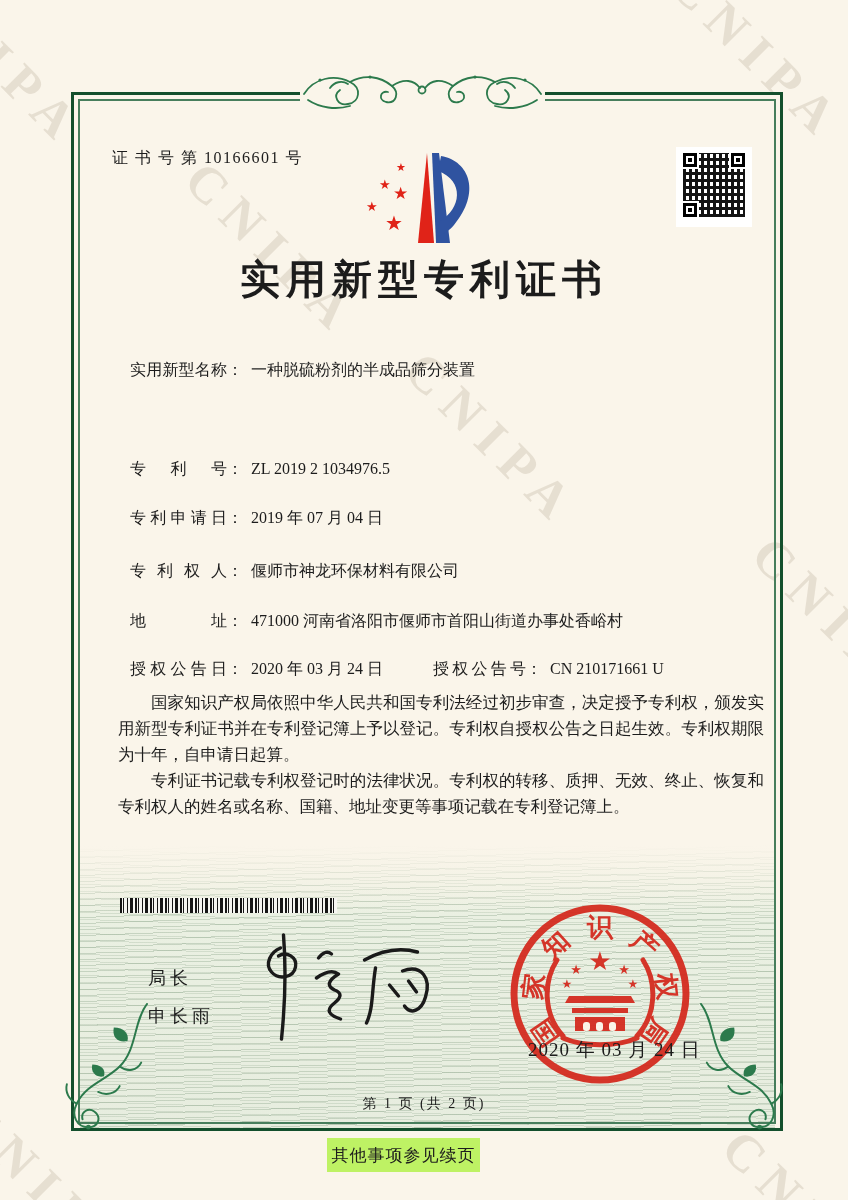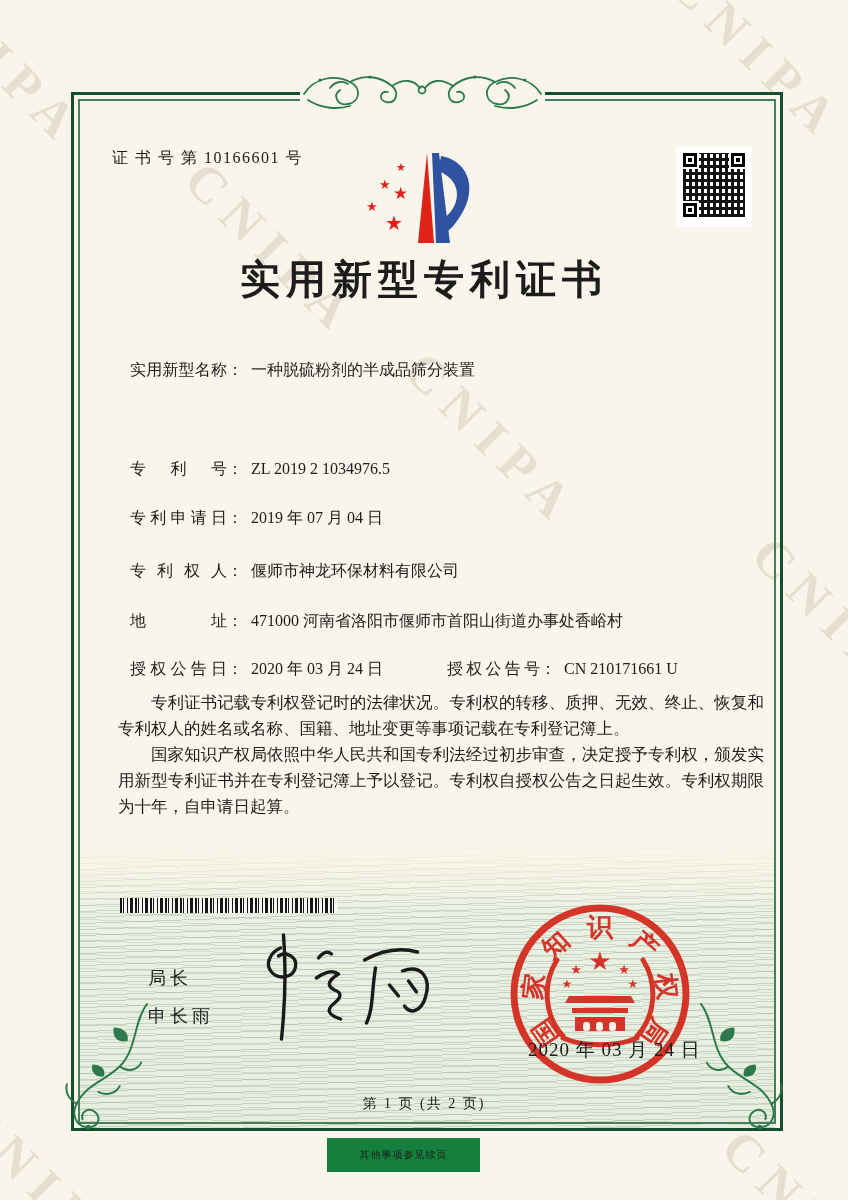--- a/index.html
+++ b/index.html
@@ -36,22 +36,22 @@
   .barcode{position:absolute;left:120px;top:898px;width:217px;height:15px;
      background:repeating-linear-gradient(90deg,#161616 0 2px,#f6f6f2 2px 3px,#161616 3px 4px,
        #f6f6f2 4px 7px,#161616 7px 8px,#f6f6f2 8px 10px,#161616 10px 13px,#f6f6f2 13px 15px);}
   .sig-title{position:absolute;left:148px;top:966px;font-size:18px;
              font-family:"Liberation Sans","DejaVu Sans",sans-serif;letter-spacing:4px;}
   .sig-name{position:absolute;left:148px;top:1004px;font-size:18px;
             font-family:"Liberation Sans","DejaVu Sans",sans-serif;letter-spacing:4px;}
   .seal{position:absolute;left:505px;top:898px;width:190px;height:195px;z-index:6;opacity:0.93;}
   .seal-date{position:absolute;left:528px;top:1037px;font-size:19px;z-index:7;letter-spacing:1px;}
   .page-info{position:absolute;left:0;right:0;top:1095px;text-align:center;font-size:14px;letter-spacing:2px;}
-  .cont-box{position:absolute;left:327px;top:1138px;width:153px;height:34px;background:#15803d;
-            display:flex;align-items:center;justify-content:center;font-size:10px;letter-spacing:1px;z-index:4;}
+  .cont-box{position:absolute;left:327px;top:1138px;width:153px;height:34px;background:#bef264;
+            display:flex;align-items:center;justify-content:center;font-size:17px;letter-spacing:1px;z-index:4;}
   .star{position:absolute;color:#e02318;line-height:1;}
   
   .qrbox{position:absolute;left:676px;top:147px;width:76px;height:80px;background:#ffffff;}
   .qr{position:absolute;left:7px;top:6px;width:62px;height:64px;
       background:
         repeating-linear-gradient(0deg,#141414 0 3px,rgba(0,0,0,0) 3px 7px),
         repeating-linear-gradient(90deg,#141414 0 3px,rgba(0,0,0,0) 3px 6px);
       background-color:#fff;}
   .finder{position:absolute;width:14px;height:14px;border:3px solid #000;background:#fff;
           box-shadow:0 0 0 2px #fff;box-sizing:border-box;}
@@ -174,27 +174,27 @@
   </div>
   <div class="row" style="top:561px;">
     <span class="lbl">专利权人</span><span>：</span><span class="val">偃师市神龙环保材料有限公司</span>
   </div>
   <div class="row" style="top:611px;">
     <span class="lbl">地址</span><span>：</span><span class="val">471000 河南省洛阳市偃师市首阳山街道办事处香峪村</span>
   </div>
   <div class="row" style="top:659px;">
     <span class="lbl">授权公告日</span><span>：</span><span class="val">2020 年 03 月 24 日</span>
   </div>
-  <div class="row" style="left:435px;top:659px;">
+  <div class="row" style="left:421px;top:659px;">
     <span class="lbl2">授权公告号</span><span>：</span><span class="val">CN 210171661 U</span>
   </div>
 
   <div class="bodytext">
+    <p>国家知识产权局依照中华人民共和国专利法经过初步审查，决定授予专利权，颁发实用新型专利证书并在专利登记簿上予以登记。专利权自授权公告之日起生效。专利权期限为十年，自申请日起算。</p>
     <p>专利证书记载专利权登记时的法律状况。专利权的转移、质押、无效、终止、恢复和专利权人的姓名或名称、国籍、地址变更等事项记载在专利登记簿上。</p>
-    <p>国家知识产权局依照中华人民共和国专利法经过初步审查，决定授予专利权，颁发实用新型专利证书并在专利登记簿上予以登记。专利权自授权公告之日起生效。专利权期限为十年，自申请日起算。</p>
   </div>
 
   <div class="barcode"></div>
 
   <div class="sig-title">局长</div>
   <div class="sig-name">申长雨</div>
   <div class="abs" style="left:250px;top:930px;width:205px;height:115px;">
     <svg width="205" height="115" viewBox="0 0 200 115">
       <g stroke="#1a1a1a" stroke-width="3.4" fill="none" stroke-linecap="round" stroke-linejoin="round">
         <path d="M28,18 C18,22 12,34 19,42 C26,50 41,48 43,37 C45,27 34,21 26,26"></path>

